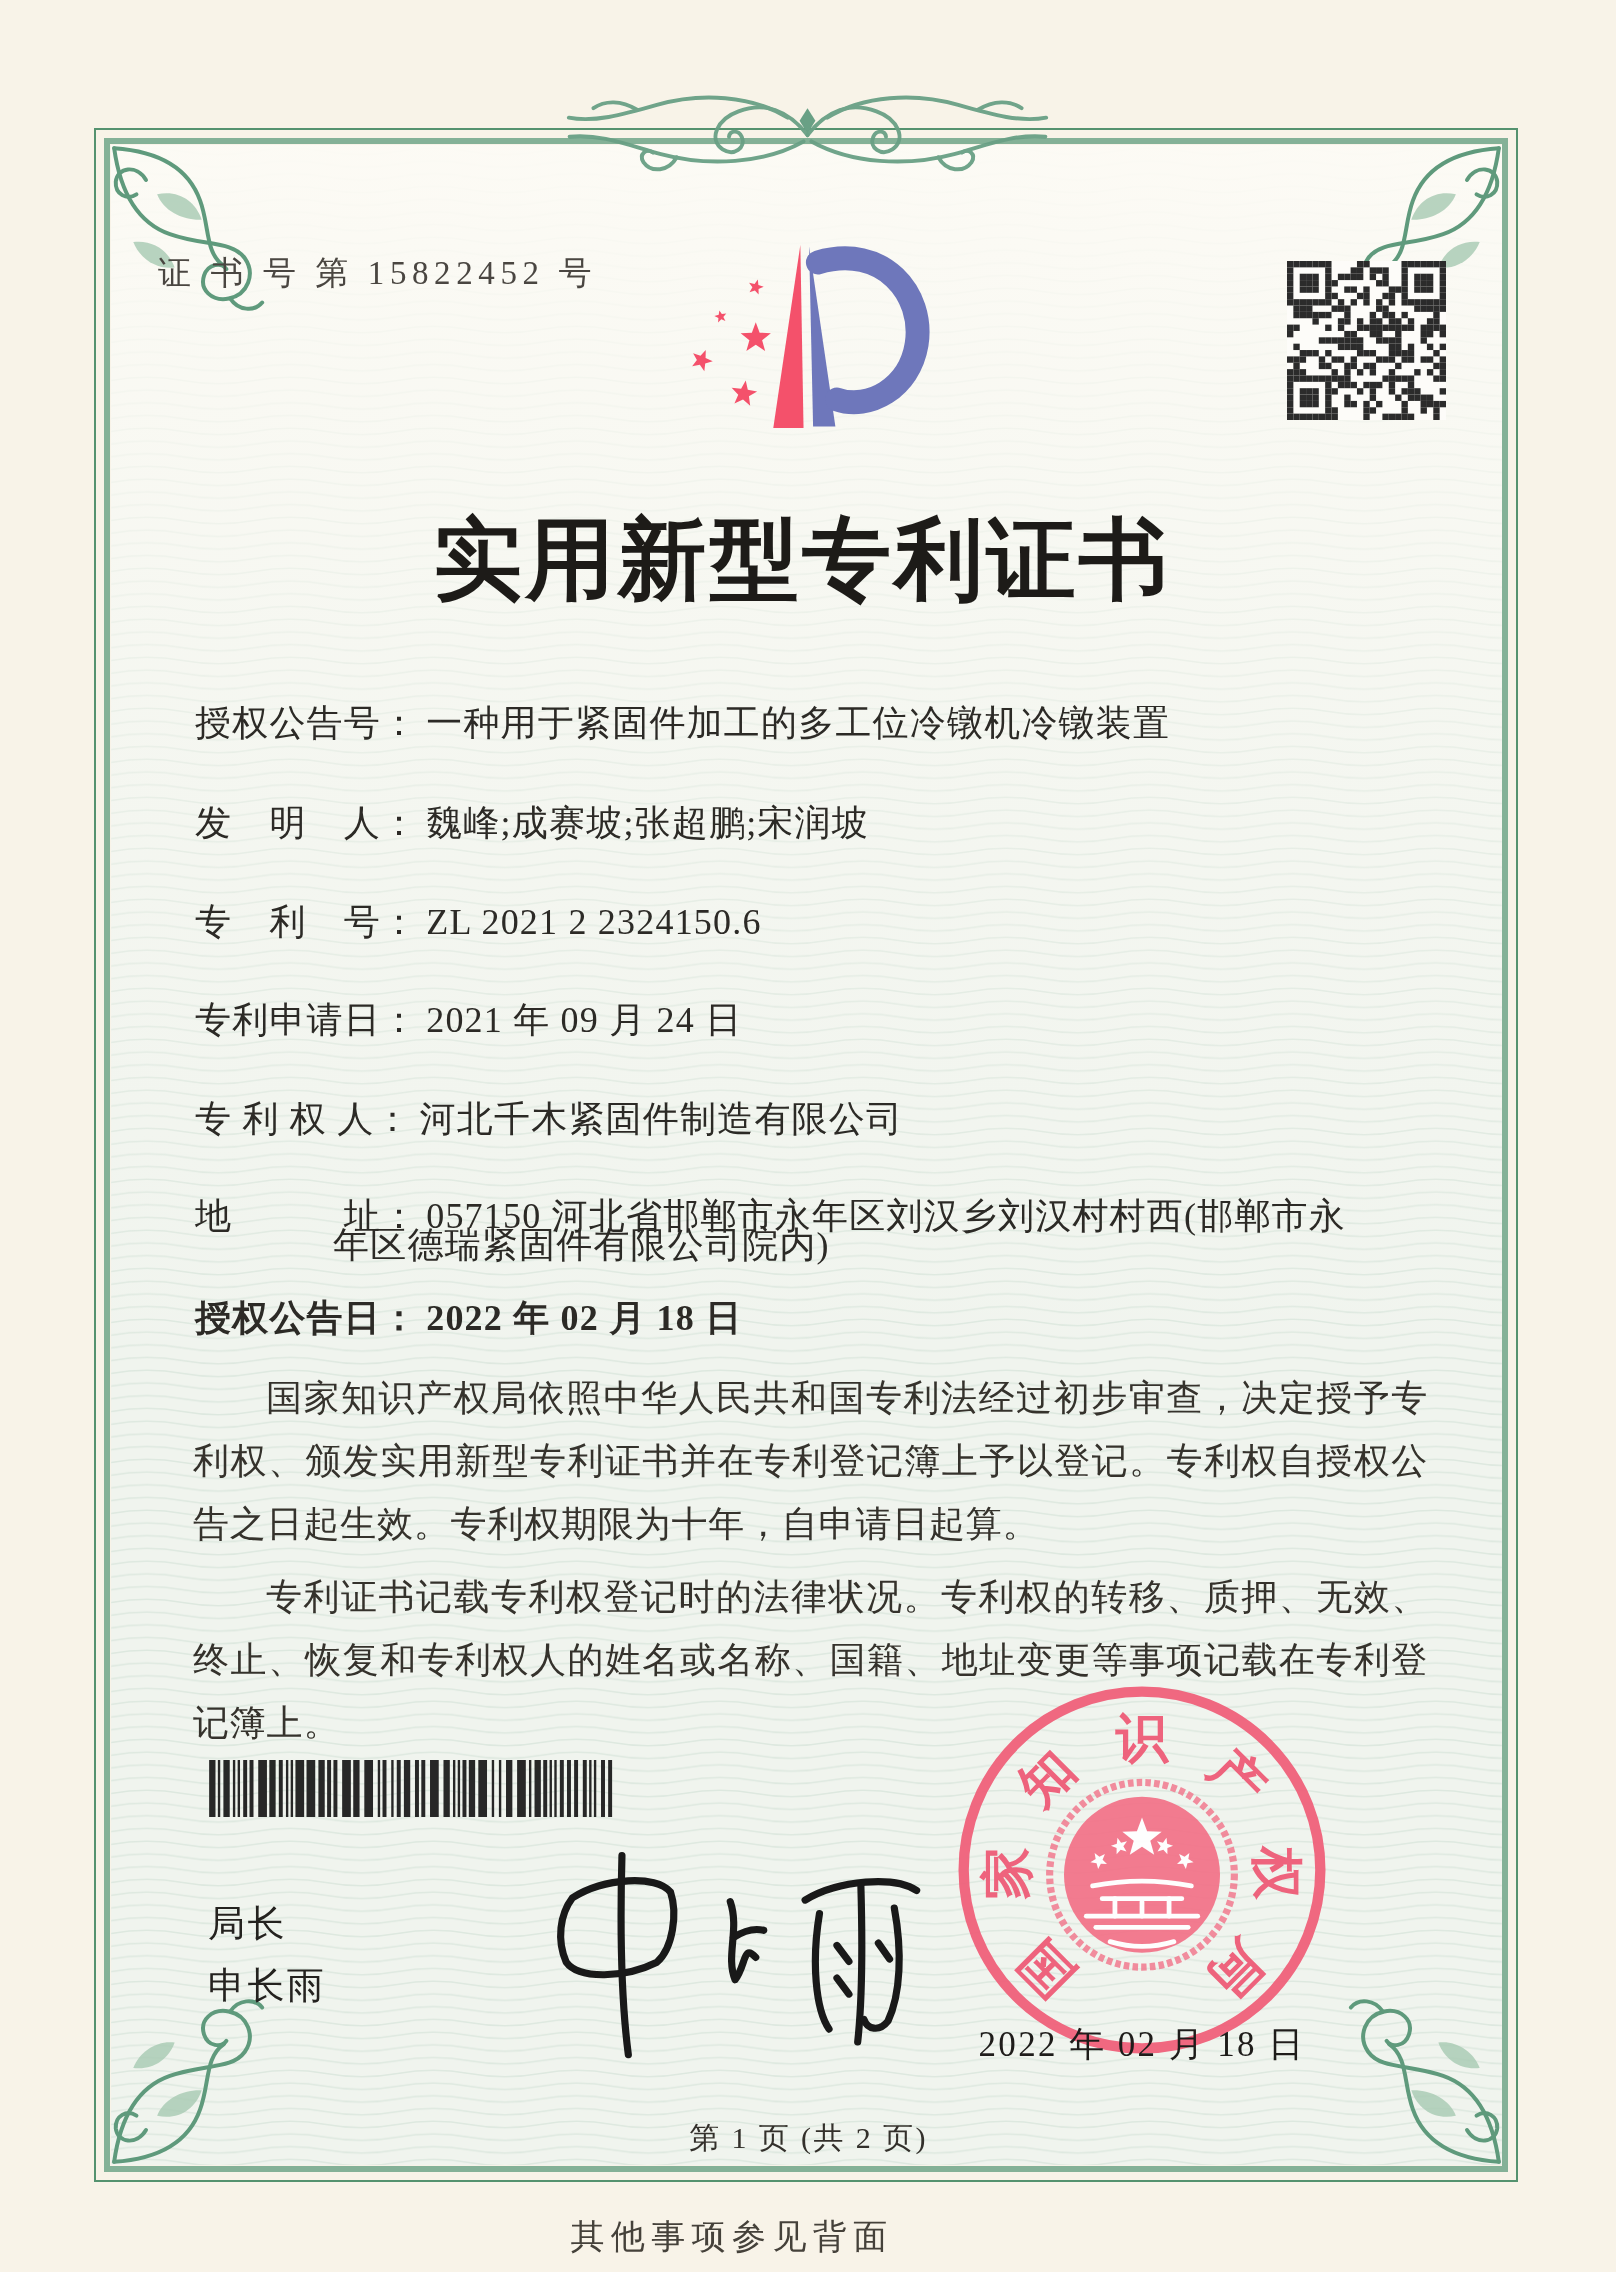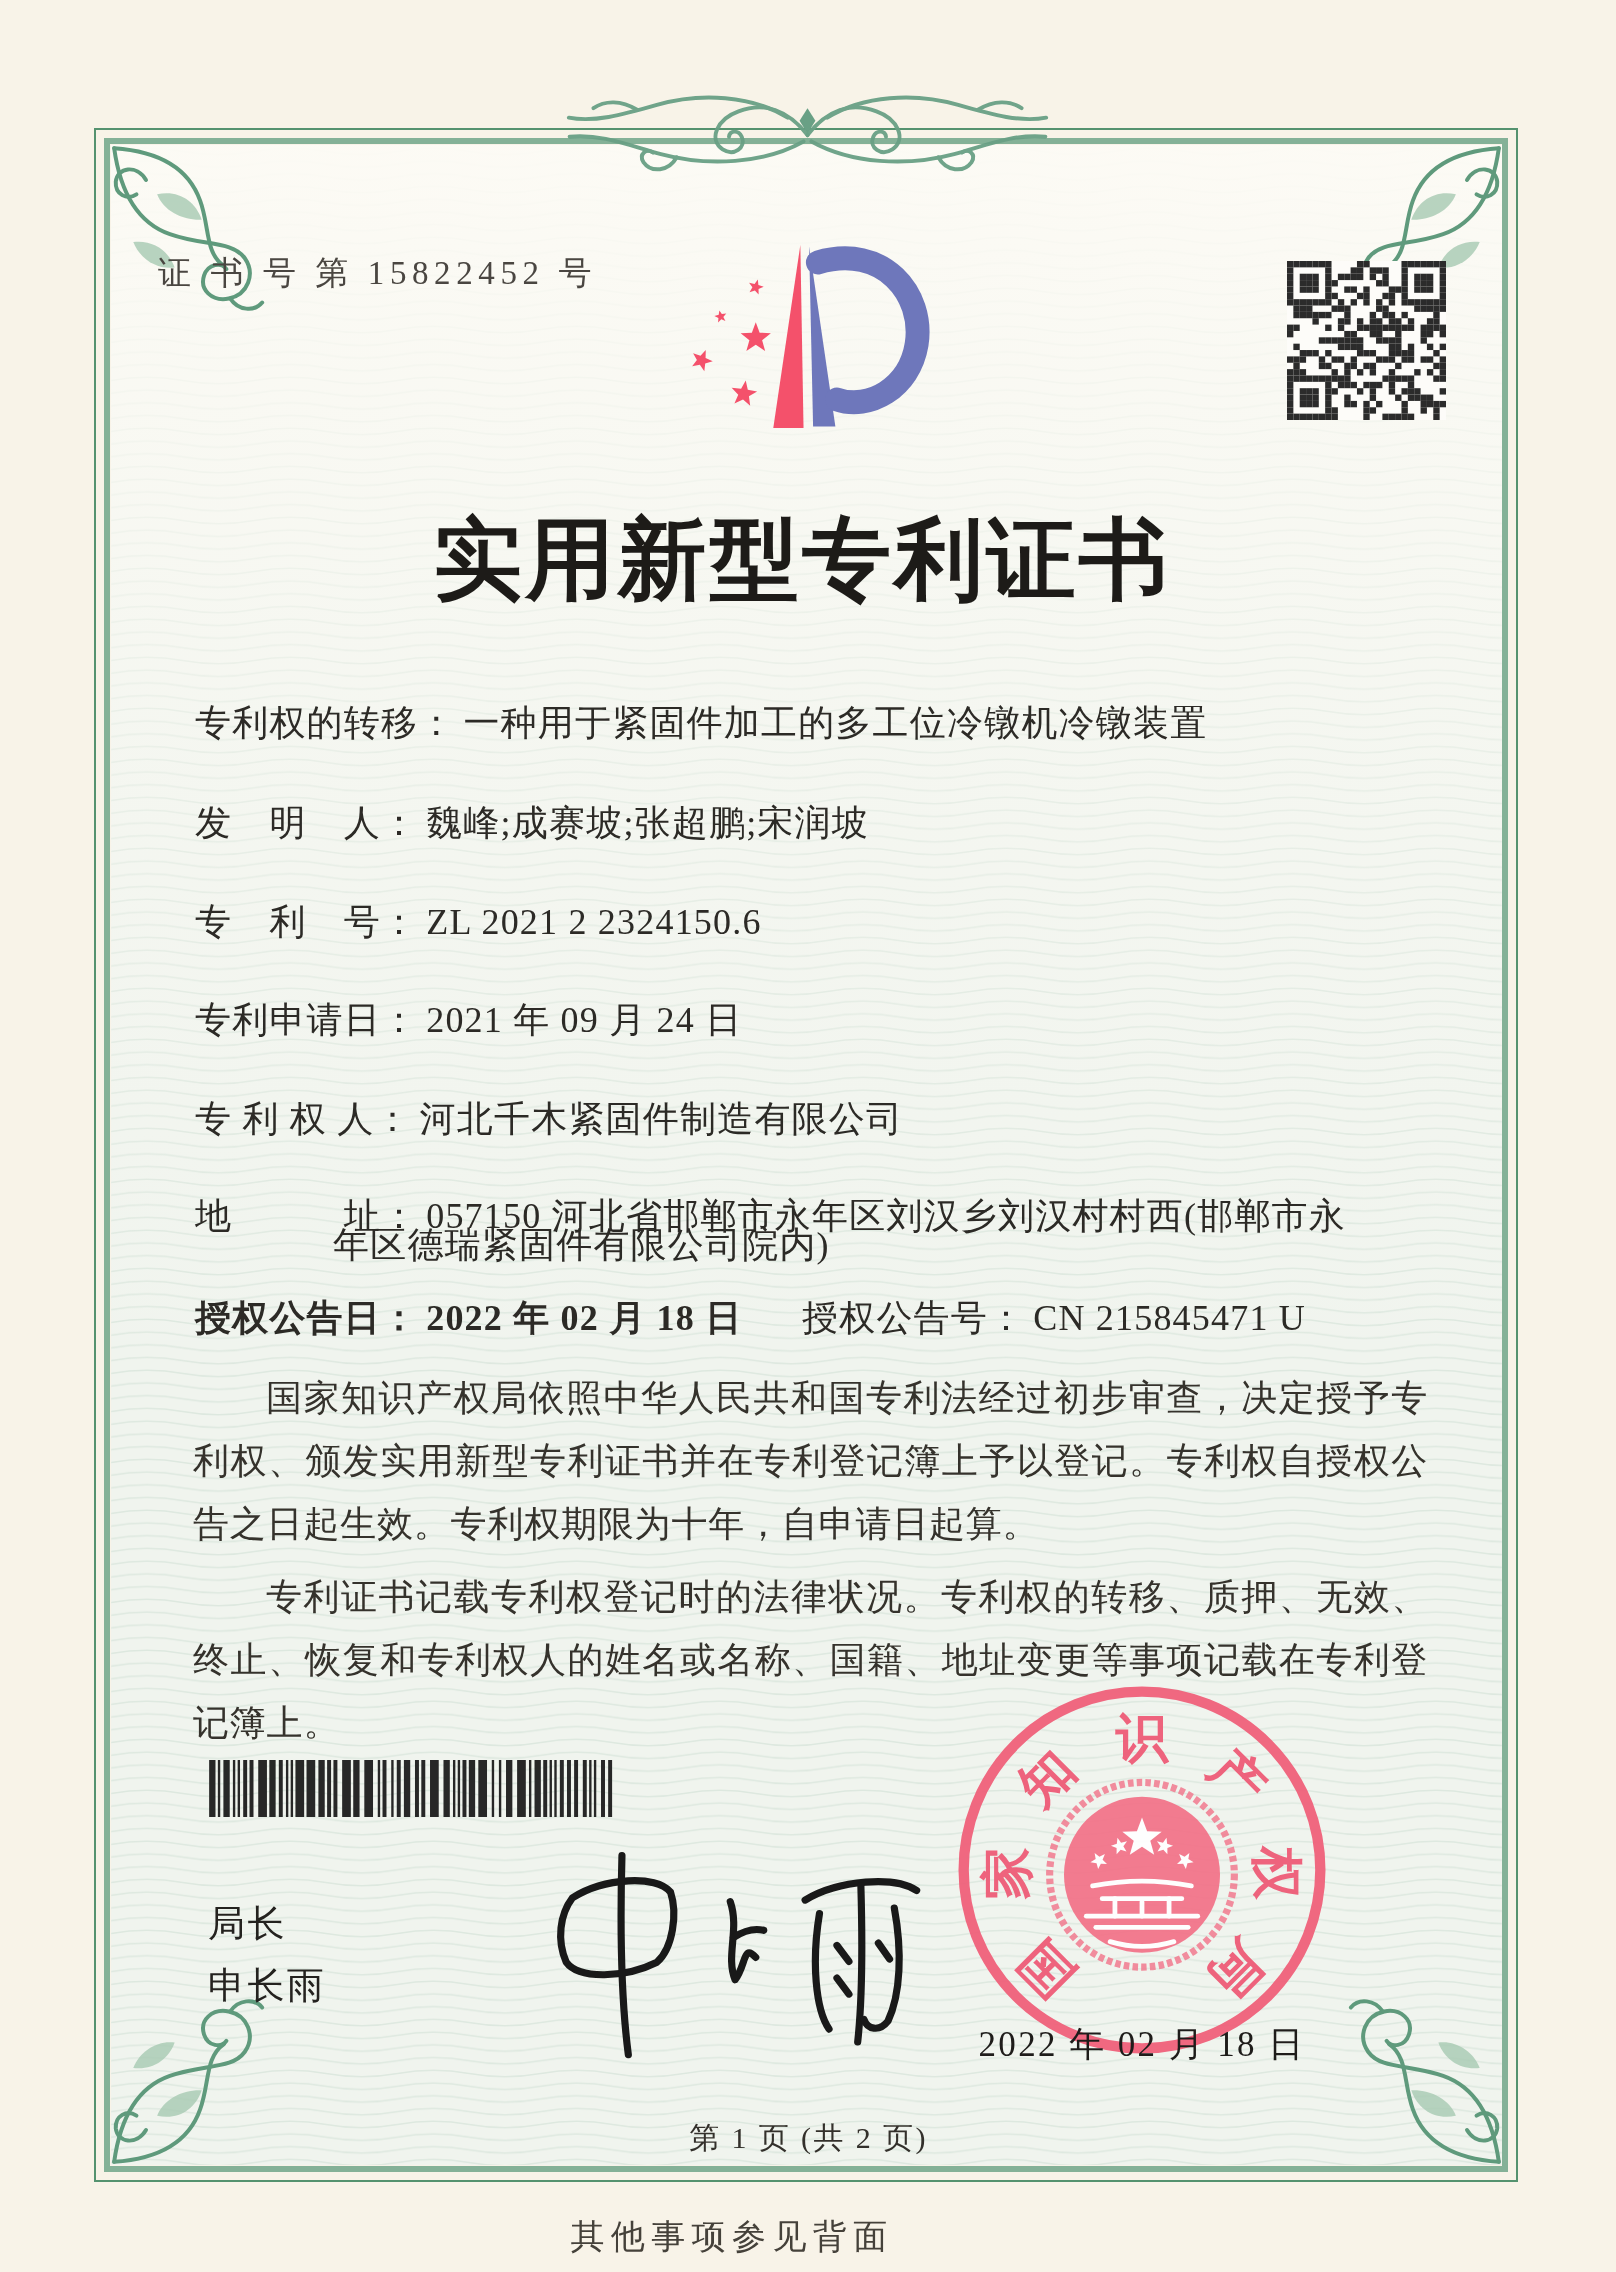--- a/index.html
+++ b/index.html
@@ -438,21 +438,21 @@
       <rect x="128" y="192" width="8" height="8" fill="#2b2b2b"></rect>
       <rect x="136" y="192" width="8" height="8" fill="#2b2b2b"></rect>
       <rect x="144" y="192" width="8" height="8" fill="#2b2b2b"></rect>
       <rect x="152" y="192" width="8" height="8" fill="#2b2b2b"></rect>
       <rect x="184" y="192" width="8" height="8" fill="#2b2b2b"></rect>
     </svg>
 
   <div class="abs title" style="top:500px;">实用新型专利证书</div>
 
   <div class="abs row" style="left:195px;top:699px;">
-    <span>专利权的转移：</span><span class="val">一种用于紧固件加工的多工位冷镦机冷镦装置</span>
+    <span>授权公告号：</span><span class="val">一种用于紧固件加工的多工位冷镦机冷镦装置</span>
   </div>
   <div class="abs row" style="left:195px;top:799px;">
     <span>发　明　人：</span><span class="val">魏峰;成赛坡;张超鹏;宋润坡</span>
   </div>
   <div class="abs row" style="left:195px;top:898px;">
     <span>专　利　号：</span><span class="val">ZL 2021 2 2324150.6</span>
   </div>
   <div class="abs row" style="left:195px;top:996px;">
     <span>专利申请日：</span><span class="val">2021 年 09 月 24 日</span>
   </div>
@@ -460,23 +460,20 @@
     <span>专 利 权 人：</span><span class="val">河北千木紧固件制造有限公司</span>
   </div>
   <div class="abs row" style="left:195px;top:1192px;">
     <span>地　　　址：</span><span class="val">057150 河北省邯郸市永年区刘汉乡刘汉村村西(邯郸市永</span>
   </div>
   <div class="abs row" style="left:333px;top:1221px;">
     <span>年区德瑞紧固件有限公司院内)</span>
   </div>
   <div class="abs row" style="left:195px;top:1294px;font-weight:bold;">
     <span>授权公告日：</span><span class="val">2022 年 02 月 18 日</span>
-  </div>
-  <div class="abs row" style="left:802px;top:1294px;">
-    <span>授权公告号：</span><span class="val">CN 215845471 U</span>
   </div>
 
   <div class="paras">
     <p>国家知识产权局依照中华人民共和国专利法经过初步审查，决定授予专利权、颁发实用新型专利证书并在专利登记簿上予以登记。专利权自授权公告之日起生效。专利权期限为十年，自申请日起算。</p>
     <p>专利证书记载专利权登记时的法律状况。专利权的转移、质押、无效、终止、恢复和专利权人的姓名或名称、国籍、地址变更等事项记载在专利登记簿上。</p>
   </div>
 
   <svg class="abs" id="barcode-svg" style="left:208px;top:1760px;" width="410" height="57" viewBox="0 0 515 72">
       <rect x="0" y="0" width="8" height="72" fill="#272727"></rect>
       <rect x="11" y="0" width="3" height="72" fill="#272727"></rect>

